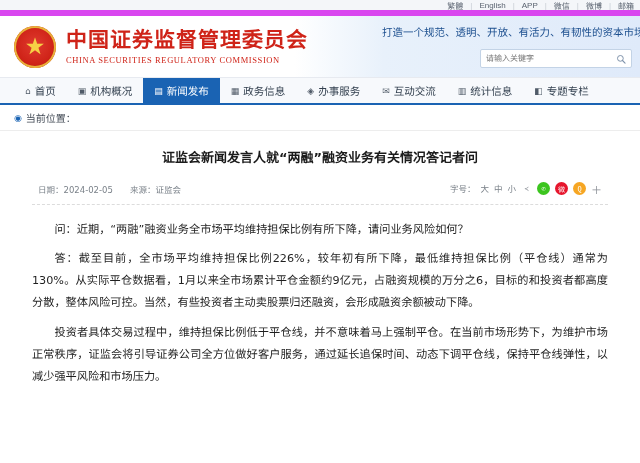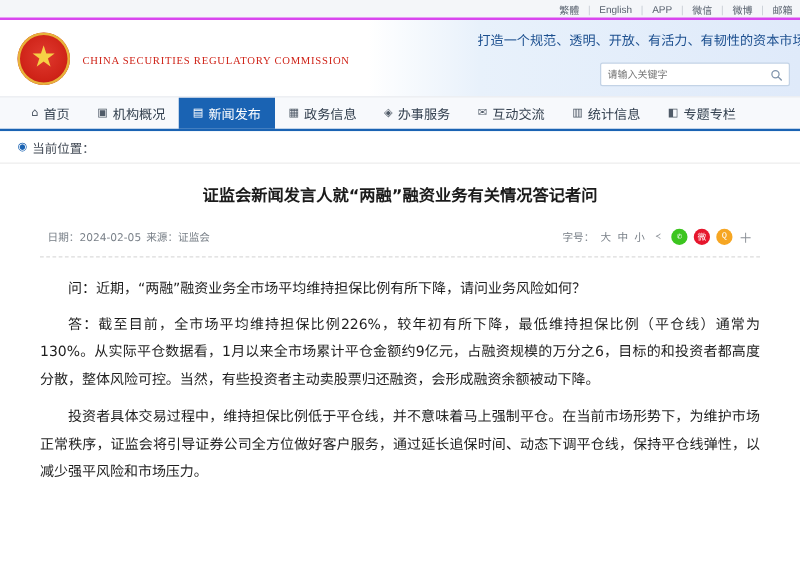--- a/index.html
+++ b/index.html
@@ -13,21 +13,21 @@
   .page {
     width: 640px; height: 463px;
     position: relative;
     background: #fff;
   }
 
   
   .topbar {
     height: 16px;
     background: #f4f6f9;
-    border-bottom: 2px solid #d946ef;
+    border-bottom: 6px solid #d946ef;
     display: flex;
     align-items: center;
     justify-content: flex-end;
     padding-right: 6px;
     font-size: 8px;
     color: #5a6370;
   }
   .topbar .tb-item {
     margin-left: 7px;
     white-space: nowrap;
@@ -180,21 +180,21 @@
   .meta-row {
     margin-top: 13px;
     padding: 0 6px 7px 6px;
     display: flex;
     align-items: center;
     font-size: 8.5px;
     color: #7a8189;
     border-bottom: 1px dashed #dcdcdc;
     font-family: "DejaVu Sans", "Liberation Sans", sans-serif;
   }
-  .meta-left { display: flex; gap: 4px; align-items: center; }
+  .meta-left { display: flex; gap: 17px; align-items: center; }
   .meta-right {
     margin-left: auto;
     display: flex;
     align-items: center;
     gap: 5px;
     font-family: Liberation Mono, monospace;
   }
   .fsize { color: #7a8189; }
   .share-ico {
     width: 13px; height: 13px;
@@ -239,20 +239,21 @@
     <span class="tb-item">微信</span>
     <span class="tb-sep">|</span>
     <span class="tb-item">微博</span>
     <span class="tb-sep">|</span>
     <span class="tb-item">邮箱</span>
   </div>
 
   <div class="header">
     <div class="emblem"></div>
     <div class="title-block">
+      <div class="title-cn">中国证券监督管理委员会</div>
       <div class="title-en">CHINA SECURITIES REGULATORY COMMISSION</div>
     </div>
     <div class="header-right">
       <div class="slogan">打造一个规范、透明、开放、有活力、有韧性的资本市场</div>
       <div class="search-row">
         <div class="search-box">
           <input type="text" placeholder="请输入关键字" style="">
           <span class="search-btn">
             <svg width="10" height="10" viewBox="0 0 16 16" aria-hidden="true">
               <circle cx="7" cy="7" r="4.6" fill="none" stroke="#7f93ab" stroke-width="1.6"></circle>

